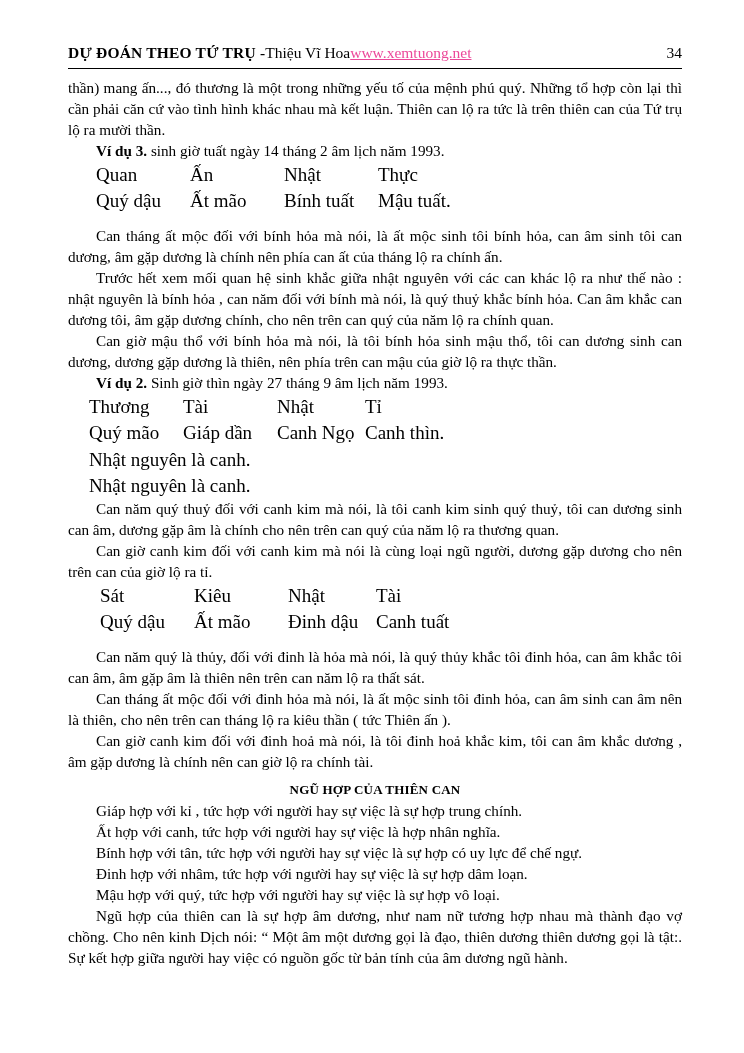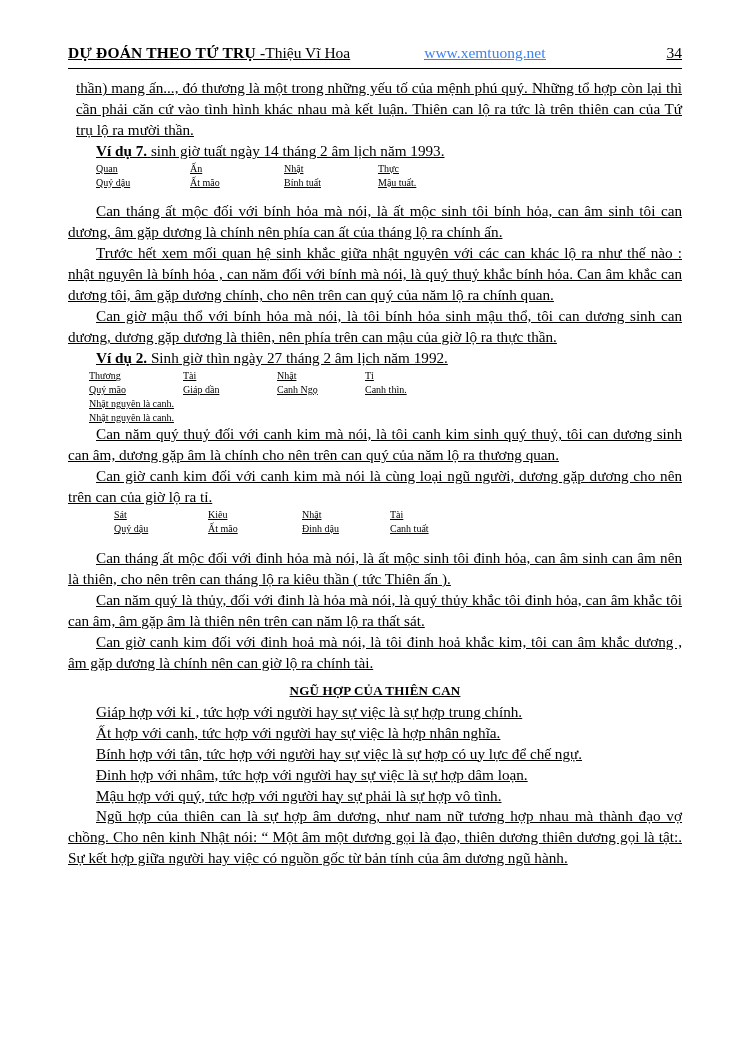--- a/index.html
+++ b/index.html
@@ -13,40 +13,38 @@
     font-family: "Liberation Serif", serif;
     color: #000000;
     position: relative;
   }
   .page {
     position: relative;
     width: 744px;
     height: 1053px;
     box-sizing: border-box;
     padding: 44px 62px 30px 68px;
-    text-decoration: underline;
   }
   .header {
     display: flex;
     align-items: baseline;
     font-size: 15.5px;
     padding-bottom: 6px;
   }
   .header .title {
     font-weight: bold;
     letter-spacing: 0.2px;
     white-space: nowrap;
   }
   .header .author {
     white-space: nowrap;
   }
   .header .url {
-    margin-left: 74px;
     text-decoration: underline;
-    color: #3b82f6;
+    color: #ec4899;
     white-space: nowrap;
   }
   .header .pageno {
     margin-left: auto;
     white-space: nowrap;
     text-align: right;
   }
   .rule {
     border: 0;
     border-top: 1px solid #000;
@@ -56,48 +54,47 @@
     font-size: 15.2px;
     line-height: 1.38;
     text-align: justify;
   }
   p {
     margin: 0 0 0 0;
     text-indent: 28px;
   }
   p.noindent {
     text-indent: 0;
-    margin-left: 8px;
   }
   p.ex {
     text-indent: 28px;
   }
   .b { font-weight: bold; }
   .gap { height: 12px; }
   .cols {
     margin-left: 28px;
-    font-size: 10px;
+    font-size: 19px;
     line-height: 1.38;
   }
   .cols .row {
     display: flex;
   }
   .cols .c {
     display: block;
   }
   .c0 { width: 94px; }
   .c1 { width: 94px; }
   .c2 { width: 94px; }
   .c3 { width: 120px; }
   .cols2 { margin-left: 21px; }
   .cols2 .c0 { width: 94px; }
   .cols2 .c1 { width: 94px; }
   .cols2 .c2 { width: 88px; }
   .cols2 .c3 { width: 120px; }
-  .cols3 { margin-left: 46px; }
+  .cols3 { margin-left: 32px; }
   .cols3 .c0 { width: 94px; }
   .cols3 .c1 { width: 94px; }
   .cols3 .c2 { width: 88px; }
   .cols3 .c3 { width: 120px; }
   .section-title {
     text-align: center;
     font-weight: bold;
     font-size: 13px;
     margin: 8px 0 2px 0;
     letter-spacing: 0.2px;
@@ -116,21 +113,21 @@
     <span class="author">Thiệu Vĩ  Hoa</span>
     <span class="url">www.xemtuong.net</span>
     <span class="pageno">34</span>
   </div>
   <hr class="rule">
 
   <div class="body">
 
     <p class="noindent">thần) mang ấn..., đó thương là một trong những yếu tố của mệnh phú quý. Những tổ hợp còn lại thì cần phải căn cứ vào tình hình khác nhau mà kết luận. Thiên can lộ ra tức là trên thiên can của Tứ trụ lộ ra mười thần.</p>
 
-    <p class="ex"><span class="b">Ví dụ 7.</span> <span>sinh giờ tuất ngày 14 tháng 2 âm lịch năm 1993.</span></p>
+    <p class="ex"><span class="b">Ví dụ 3.</span> <span>sinh giờ tuất ngày 14 tháng 2 âm lịch năm 1993.</span></p>
 
     <div class="cols">
       <div class="row">
         <span class="c c0">Quan</span>
         <span class="c c1">Ấn</span>
         <span class="c c2">Nhật</span>
         <span class="c c3">Thực</span>
       </div>
       <div class="row">
         <span class="c c0">Quý dậu</span>
@@ -139,21 +136,21 @@
         <span class="c c3">Mậu tuất.</span>
       </div>
     </div>
 
     <div class="gap"></div>
 
     <p>Can tháng ất mộc đối với bính hỏa mà nói, là ất mộc sinh tôi bính hỏa, can âm sinh tôi can dương, âm gặp dương là chính nên phía can ất của tháng lộ ra chính ấn.</p>
     <p>Trước hết xem mối quan hệ sinh khắc giữa nhật nguyên với các can khác lộ ra như thế nào : nhật nguyên là bính hỏa , can năm đối với bính mà nói, là quý thuỷ khắc bính hỏa. Can âm khắc can dương tôi, âm gặp dương chính, cho nên trên can quý của năm lộ ra chính quan.</p>
     <p>Can giờ mậu thổ với bính hỏa mà nói, là tôi bính hỏa sinh mậu thổ, tôi can dương sinh can dương, dương gặp dương là thiên, nên phía trên can mậu của giờ lộ ra thực thần.</p>
 
-    <p class="ex"><span class="b">Ví dụ 2.</span> <span>Sinh giờ thìn ngày 27 tháng 2 âm lịch năm 1992.</span></p>
+    <p class="ex"><span class="b">Ví dụ 2.</span> <span>Sinh giờ thìn ngày 27 tháng 9 âm lịch năm 1993.</span></p>
 
     <div class="cols cols2">
       <div class="row">
         <span class="c c0">Thương</span>
         <span class="c c1">Tài</span>
         <span class="c c2">Nhật</span>
         <span class="c c3">Tỉ</span>
       </div>
       <div class="row">
         <span class="c c0">Quý mão</span>
@@ -183,28 +180,28 @@
       <div class="row">
         <span class="c c0">Quý dậu</span>
         <span class="c c1">Ất mão</span>
         <span class="c c2">Đinh dậu</span>
         <span class="c c3">Canh tuất</span>
       </div>
     </div>
 
     <div class="gap"></div>
 
+    <p>Can năm quý là thủy, đối với đinh là hỏa  mà nói, là quý thủy khắc tôi đinh hỏa, can âm khắc tôi can âm, âm gặp âm là thiên nên trên can năm lộ ra thất sát.</p>
     <p>Can tháng ất mộc đối với đinh hỏa mà nói, là ất mộc sinh tôi đinh hỏa, can âm sinh can âm nên là thiên, cho nên trên can tháng lộ ra kiêu thần ( tức  Thiên ấn ).</p>
-    <p>Can năm quý là thủy, đối với đinh là hỏa  mà nói, là quý thủy khắc tôi đinh hỏa, can âm khắc tôi can âm, âm gặp âm là thiên nên trên can năm lộ ra thất sát.</p>
     <p>Can giờ canh kim đối với đinh hoả mà nói, là tôi đinh hoả khắc kim, tôi can âm khắc dương , âm gặp dương là chính nên can giờ lộ ra chính tài.</p>
 
     <div class="section-title">NGŨ HỢP CỦA THIÊN CAN</div>
 
     <p class="list-line">Giáp hợp với kỉ , tức hợp với người hay sự việc là sự hợp trung chính.</p>
     <p class="list-line">Ất hợp với canh, tức hợp với người hay sự việc là hợp nhân nghĩa.</p>
     <p class="list-line">Bính hợp với tân, tức hợp với người hay sự việc là sự hợp có uy lực để chế ngự.</p>
     <p class="list-line">Đinh hợp với nhâm, tức hợp với người hay sự việc là sự hợp dâm loạn.</p>
-    <p class="list-line">Mậu hợp với quý, tức hợp với người hay sự phải là sự hợp vô tình.</p>
-
-    <p>Ngũ hợp của thiên can là sự hợp âm dương, như nam nữ  tương hợp nhau mà thành đạo vợ chồng. Cho nên kinh Nhật nói: “ Một âm một dương gọi là đạo, thiên dương thiên dương gọi là tật:. Sự kết hợp giữa người hay việc có nguồn gốc từ bản tính của âm dương ngũ hành.</p>
+    <p class="list-line">Mậu hợp với quý, tức hợp với người hay sự việc là sự hợp vô loại.</p>
+
+    <p>Ngũ hợp của thiên can là sự hợp âm dương, như nam nữ  tương hợp nhau mà thành đạo vợ chồng. Cho nên kinh Dịch nói: “ Một âm một dương gọi là đạo, thiên dương thiên dương gọi là tật:. Sự kết hợp giữa người hay việc có nguồn gốc từ bản tính của âm dương ngũ hành.</p>
 
   </div>
 </div>
 
 </body></html>

